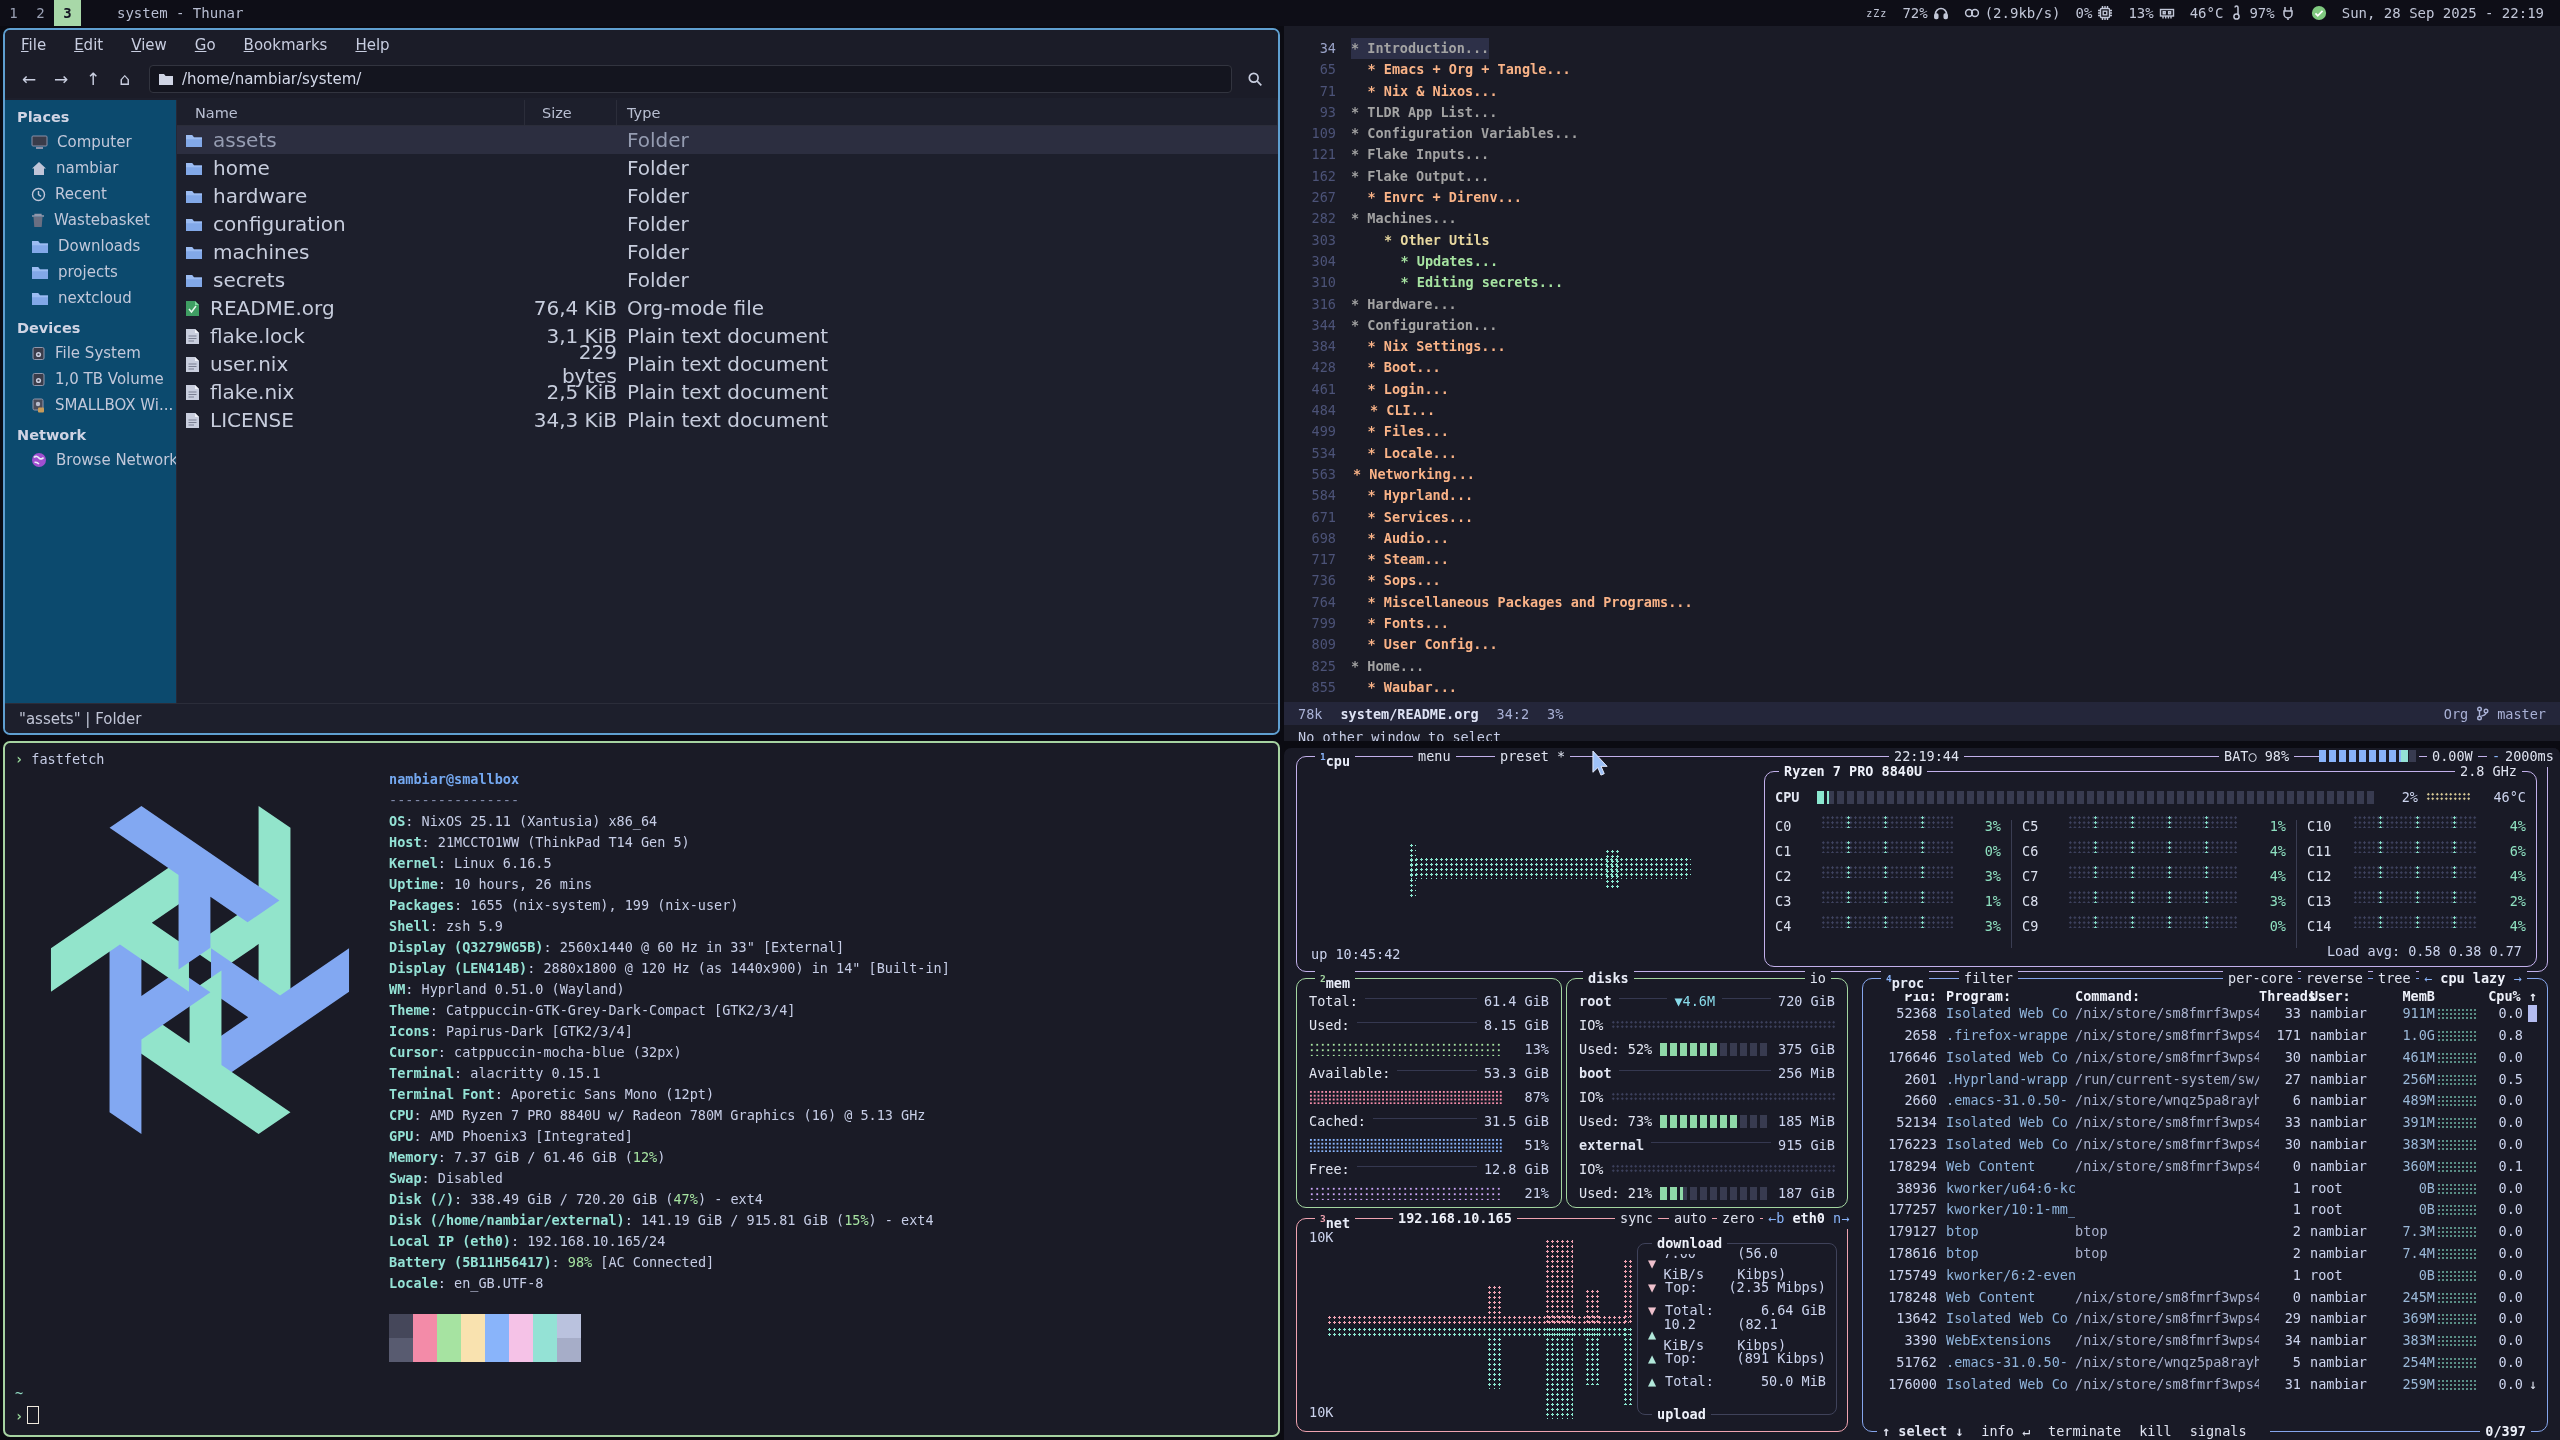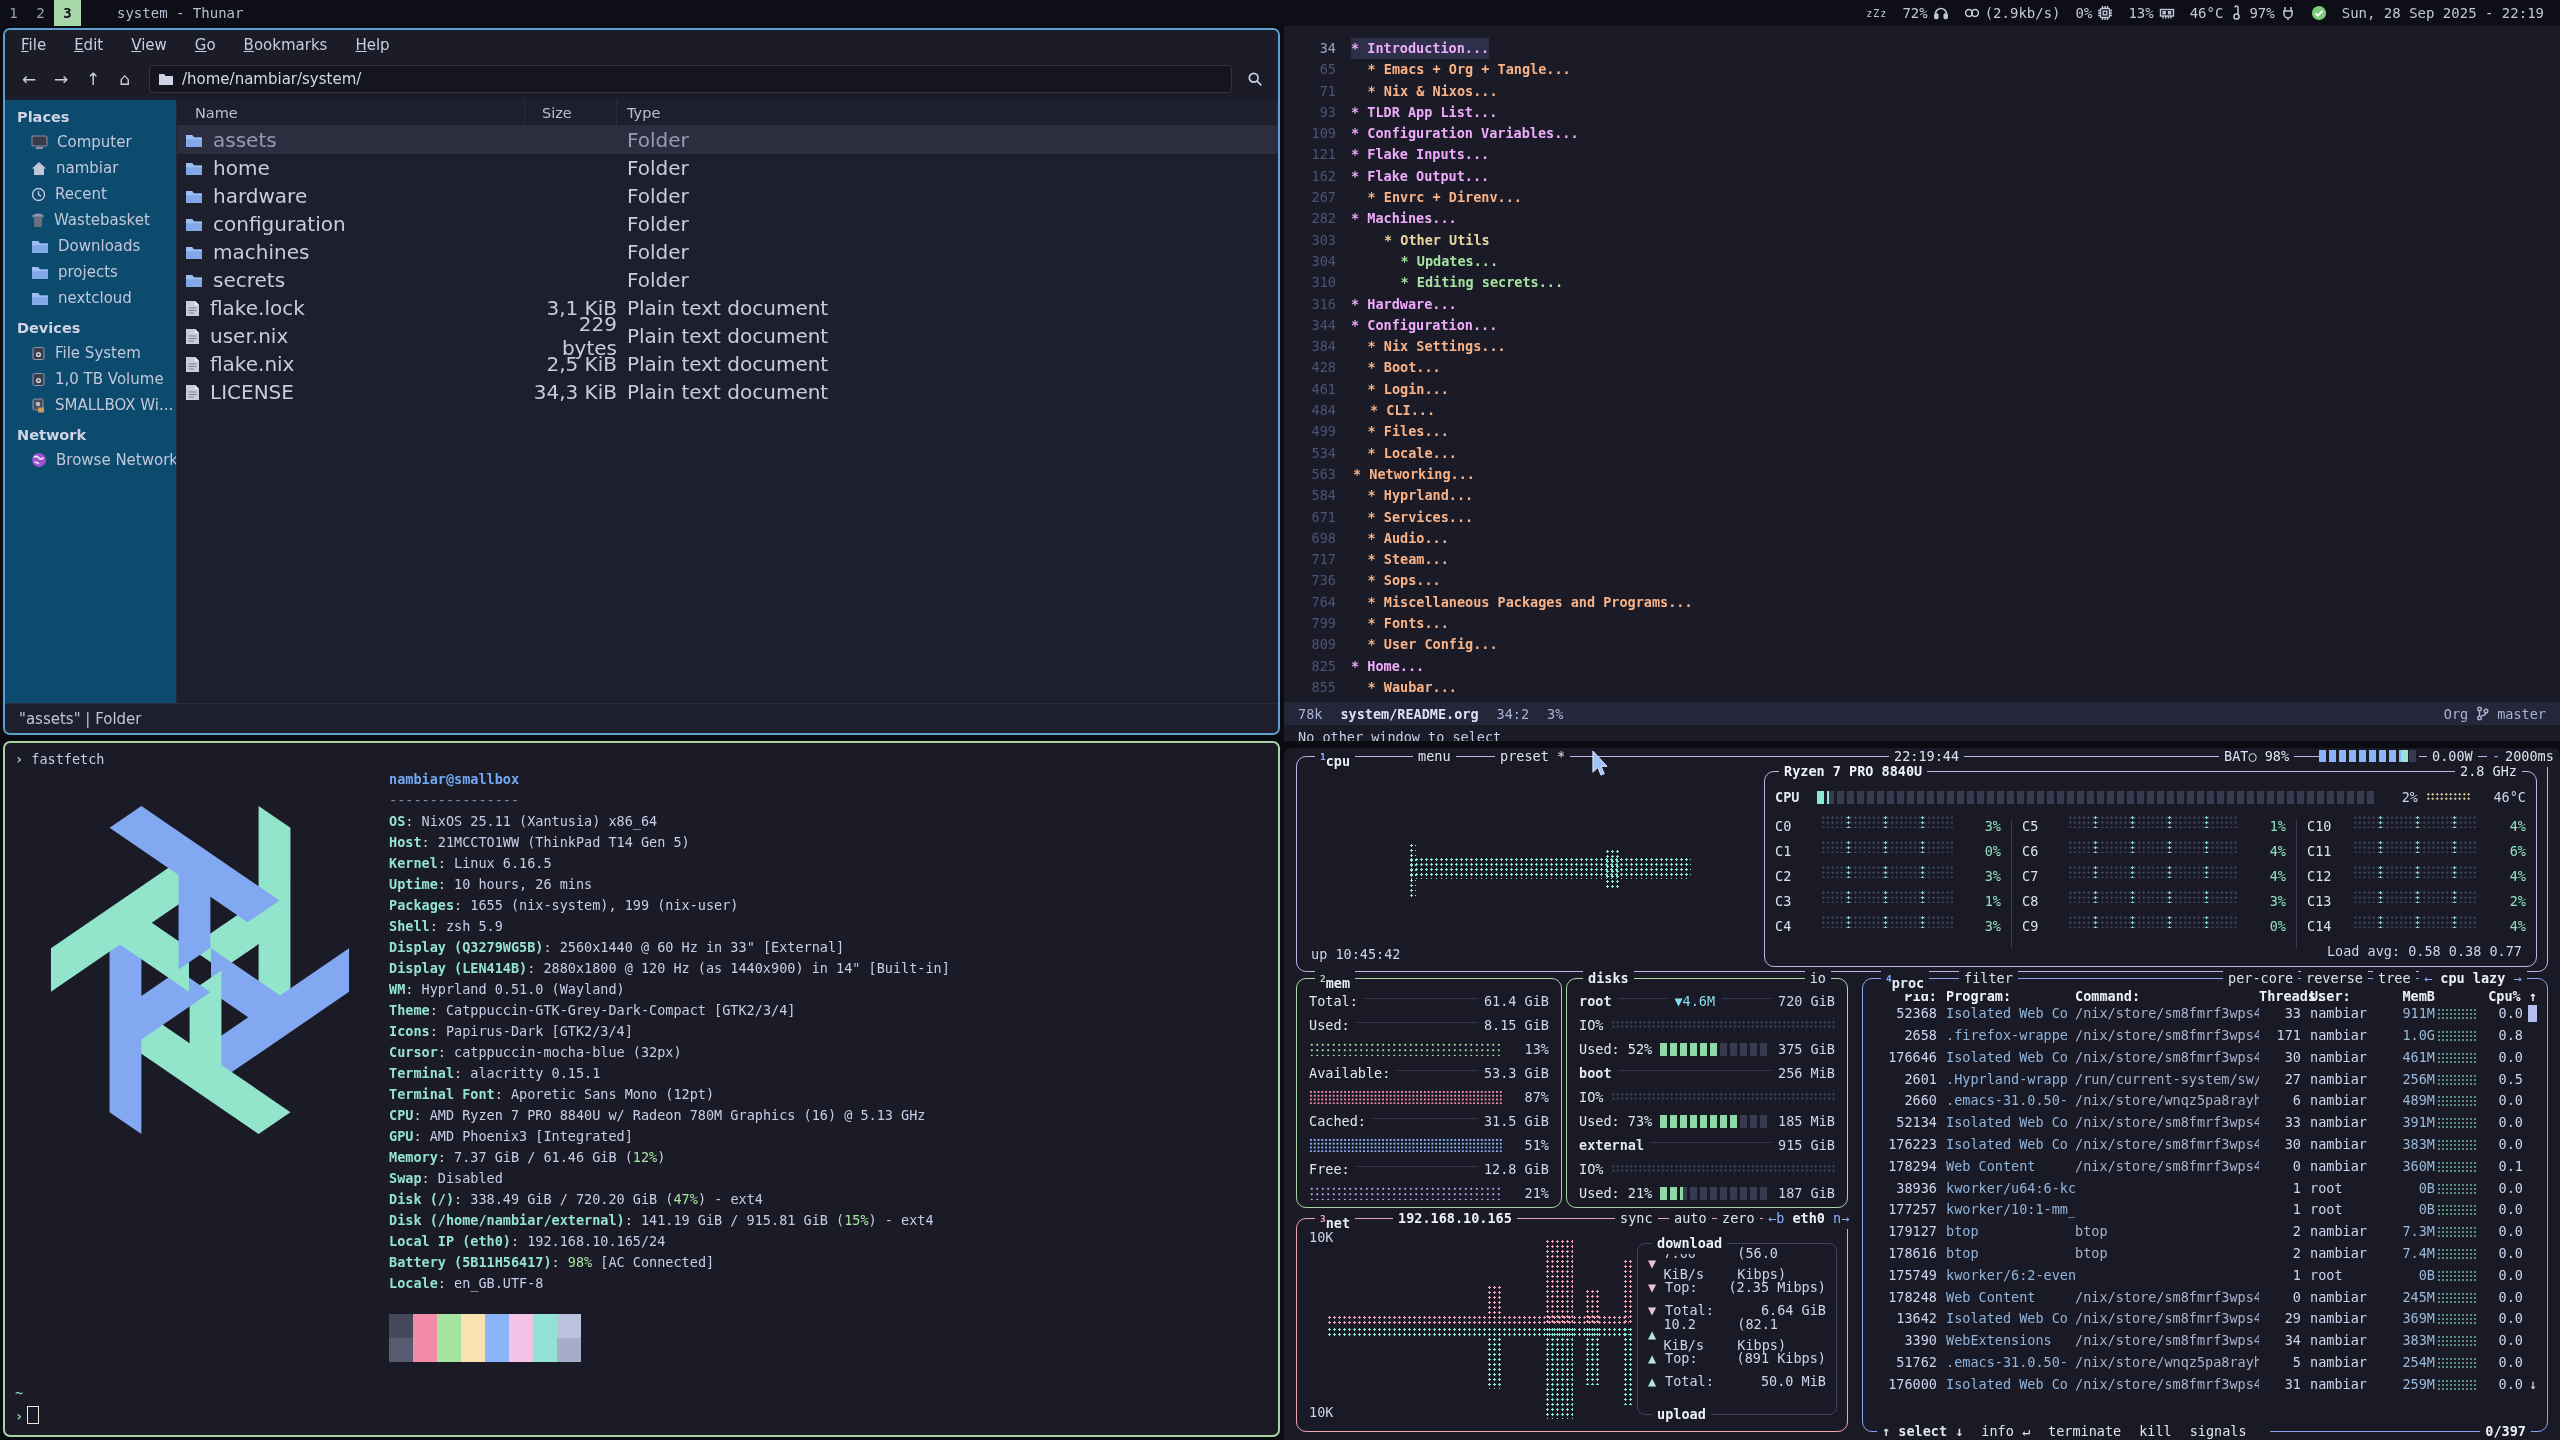--- a/index.html
+++ b/index.html
@@ -44,21 +44,21 @@
   .fc3{flex:1;padding-left:10px}
   #statusbar{position:absolute;left:0;right:0;bottom:0;height:30px;border-top:1px solid #2b2d3a;
     display:flex;align-items:center;padding-left:14px;font-size:15px;color:#c0c5d6;background:#1d1f2c}
   
   #emacs{left:1284px;top:26px;width:1276px;height:715px;background:#1a1b26;border-radius:0}
   #elines{padding-top:12px}
   .eline{display:flex;font-family:"DejaVu Sans Mono",monospace;font-size:13.5px;line-height:21.3px;white-space:pre}
   .lnum{width:52px;text-align:right;color:#4c5378;margin-right:15px;flex:0 0 auto}
   .eline.cur .lnum{color:#9aa3c8}
   .etext{font-weight:bold}
-  .lv1{color:#f0abfc}.lv2{color:#fab387}.lv3{color:#e8d8a0}.lv4{color:#a6e3a1}
+  .lv1{color:#a3a3a3}.lv2{color:#fab387}.lv3{color:#e8d8a0}.lv4{color:#a6e3a1}
   .eline.cur .etext{background:#2d3048}
   #emodeline{position:absolute;left:0;right:0;top:676px;height:23px;background:#24263a;
     display:flex;align-items:center;padding:0 14px;font-family:"DejaVu Sans Mono",monospace;font-size:13.5px;color:#a9b1d6;gap:18px}
   #emodeline .mlfile{color:#dde2f4;font-weight:bold}
   #em-right{margin-left:auto;display:flex;align-items:center;gap:8px}
   #echo{position:absolute;left:14px;top:703px;font-family:"DejaVu Sans Mono",monospace;font-size:13.5px;color:#c6cde6}
   
   #term{left:3px;top:741px;width:1277px;height:696px;background:#1a1b26;border:2px solid #a6d3a1}
   .ffline{white-space:pre}
   .ffk{color:#94e2d5;font-weight:bold}
@@ -387,20 +387,34 @@
             </span>
             <span>secrets</span>
           </span>
           <span class="fc2"></span>
           <span class="fc3">Folder</span>
         </div>
         <div class="frow">
           <span class="fc1">
             <span>
               <svg width="15" height="17" viewBox="0 0 15 17">
+                <path d="M1 1h9l4 4v11H1z" fill="#3f9e63"></path>
+                <path d="M10 1l4 4h-4z" fill="#7fd8a0"></path>
+                <path d="M4 9l2.5 3L11 6" stroke="#e8f8ee" stroke-width="1.5" fill="none"></path>
+              </svg>
+            </span>
+            <span>README.org</span>
+          </span>
+          <span class="fc2">76,4 KiB</span>
+          <span class="fc3">Org-mode file</span>
+        </div>
+        <div class="frow">
+          <span class="fc1">
+            <span>
+              <svg width="15" height="17" viewBox="0 0 15 17">
                 <path d="M1 1h9l4 4v11H1z" fill="#c9cede"></path>
                 <path d="M10 1l4 4h-4z" fill="#f0f2f8"></path>
                 <path d="M3.5 8h8M3.5 10.5h8M3.5 13h5.5" stroke="#7a7f92" stroke-width="1.1"></path>
               </svg>
             </span>
             <span>flake.lock</span>
           </span>
           <span class="fc2">3,1 KiB</span>
           <span class="fc3">Plain text document</span>
         </div>

